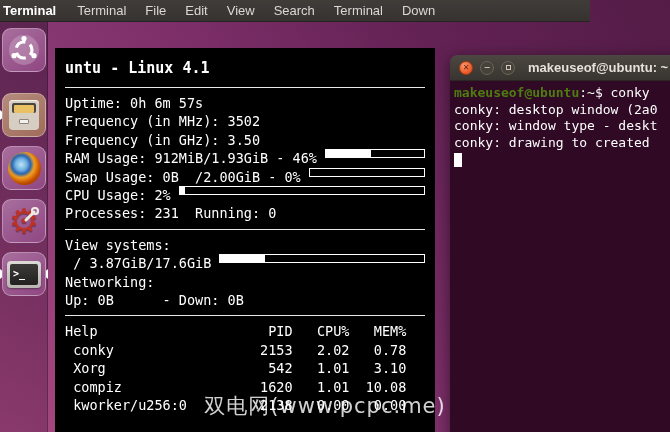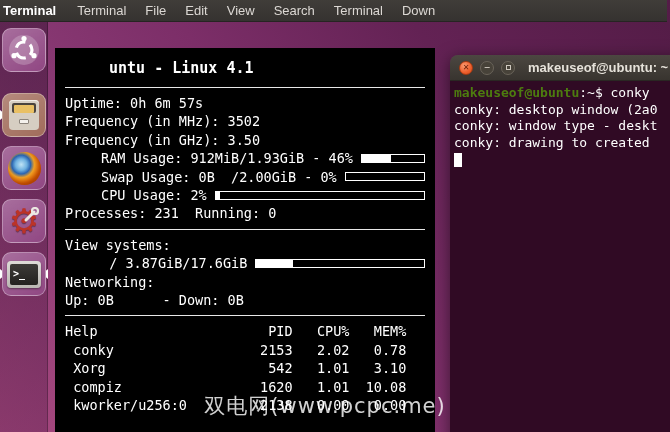--- a/index.html
+++ b/index.html
@@ -4,21 +4,21 @@
 <style>
   html,body{margin:0;padding:0;background:#222;}
   *{box-sizing:border-box;}
   .desktop{
     position:relative;width:670px;height:432px;overflow:hidden;
     background:linear-gradient(55deg,#a8497f 0%,#8a3a74 28%,#7c2e68 48%,#632254 72%,#541c47 100%);
     font-family:"Liberation Sans",sans-serif;
   }
   
   .menubar{
-    position:absolute;top:0;left:0;width:667px;height:22px;
+    position:absolute;top:0;left:0;width:590px;height:22px;
     background:linear-gradient(#403d39,#353230);
     border-bottom:1px solid #262422;
     display:flex;align-items:center;gap:19px;padding:0 10px 0 3px;
     font-size:13px;color:#dcd8d4;white-space:nowrap;
   }
   .menubar .app-title{font-weight:bold;color:#ffffff;margin-right:2px;}
   .menubar .menu-item{cursor:default;}
   
   .launcher{
     position:absolute;left:0;top:22px;bottom:0;width:48px;
@@ -52,23 +52,23 @@
   
   .gear-wrap{position:relative;width:38px;height:38px;display:flex;align-items:center;justify-content:center;}
   .gear-glyph{font-family:"DejaVu Sans",sans-serif;font-size:34px;line-height:34px;color:#bb3328;text-shadow:0 1px 1px rgba(0,0,0,.4);}
   .wrench{position:absolute;right:4px;top:5px;width:16px;height:16px;}
   
   .conky{
     position:absolute;left:55px;top:48px;width:380px;bottom:0;
     background:#000;color:#fff;padding:8px 10px 0 10px;overflow:hidden;
   }
   .ck{font:13.5px/18.4px "DejaVu Sans Mono",monospace;white-space:pre;}
-  .ck-title{font:bold 15px/25px "DejaVu Sans Mono",monospace;white-space:pre;margin-left:44px;}
+  .ck-title{font:bold 15px/25px "DejaVu Sans Mono",monospace;white-space:pre;}
   .ck-hr{border:none;border-top:1px solid #e8e8e8;margin:6px 0;}
-  .ck-row{display:flex;align-items:center;margin-left:36px;}
+  .ck-row{display:flex;align-items:flex-start;}
   .ck-row .ck{flex:0 0 auto;}
   .cbar{flex:1 1 auto;height:9px;border:1px solid #fff;margin-left:8px;background:#000;}
   .cbar i{display:block;height:100%;background:#fff;}
   
   .twin{position:absolute;left:450px;top:55px;width:236px;height:390px;
     border-radius:8px 8px 0 0;box-shadow:0 3px 16px rgba(0,0,0,.5);overflow:hidden;}
   .tbar{height:26px;background:linear-gradient(#4c4741,#38342f);border-bottom:1px solid #2a2723;
     display:flex;align-items:center;gap:7px;padding:0 9px;}
   .wbtn{width:14px;height:14px;border-radius:50%;display:flex;align-items:center;justify-content:center;
     font:bold 8px/8px "DejaVu Sans",sans-serif;cursor:default;flex:0 0 auto;}

